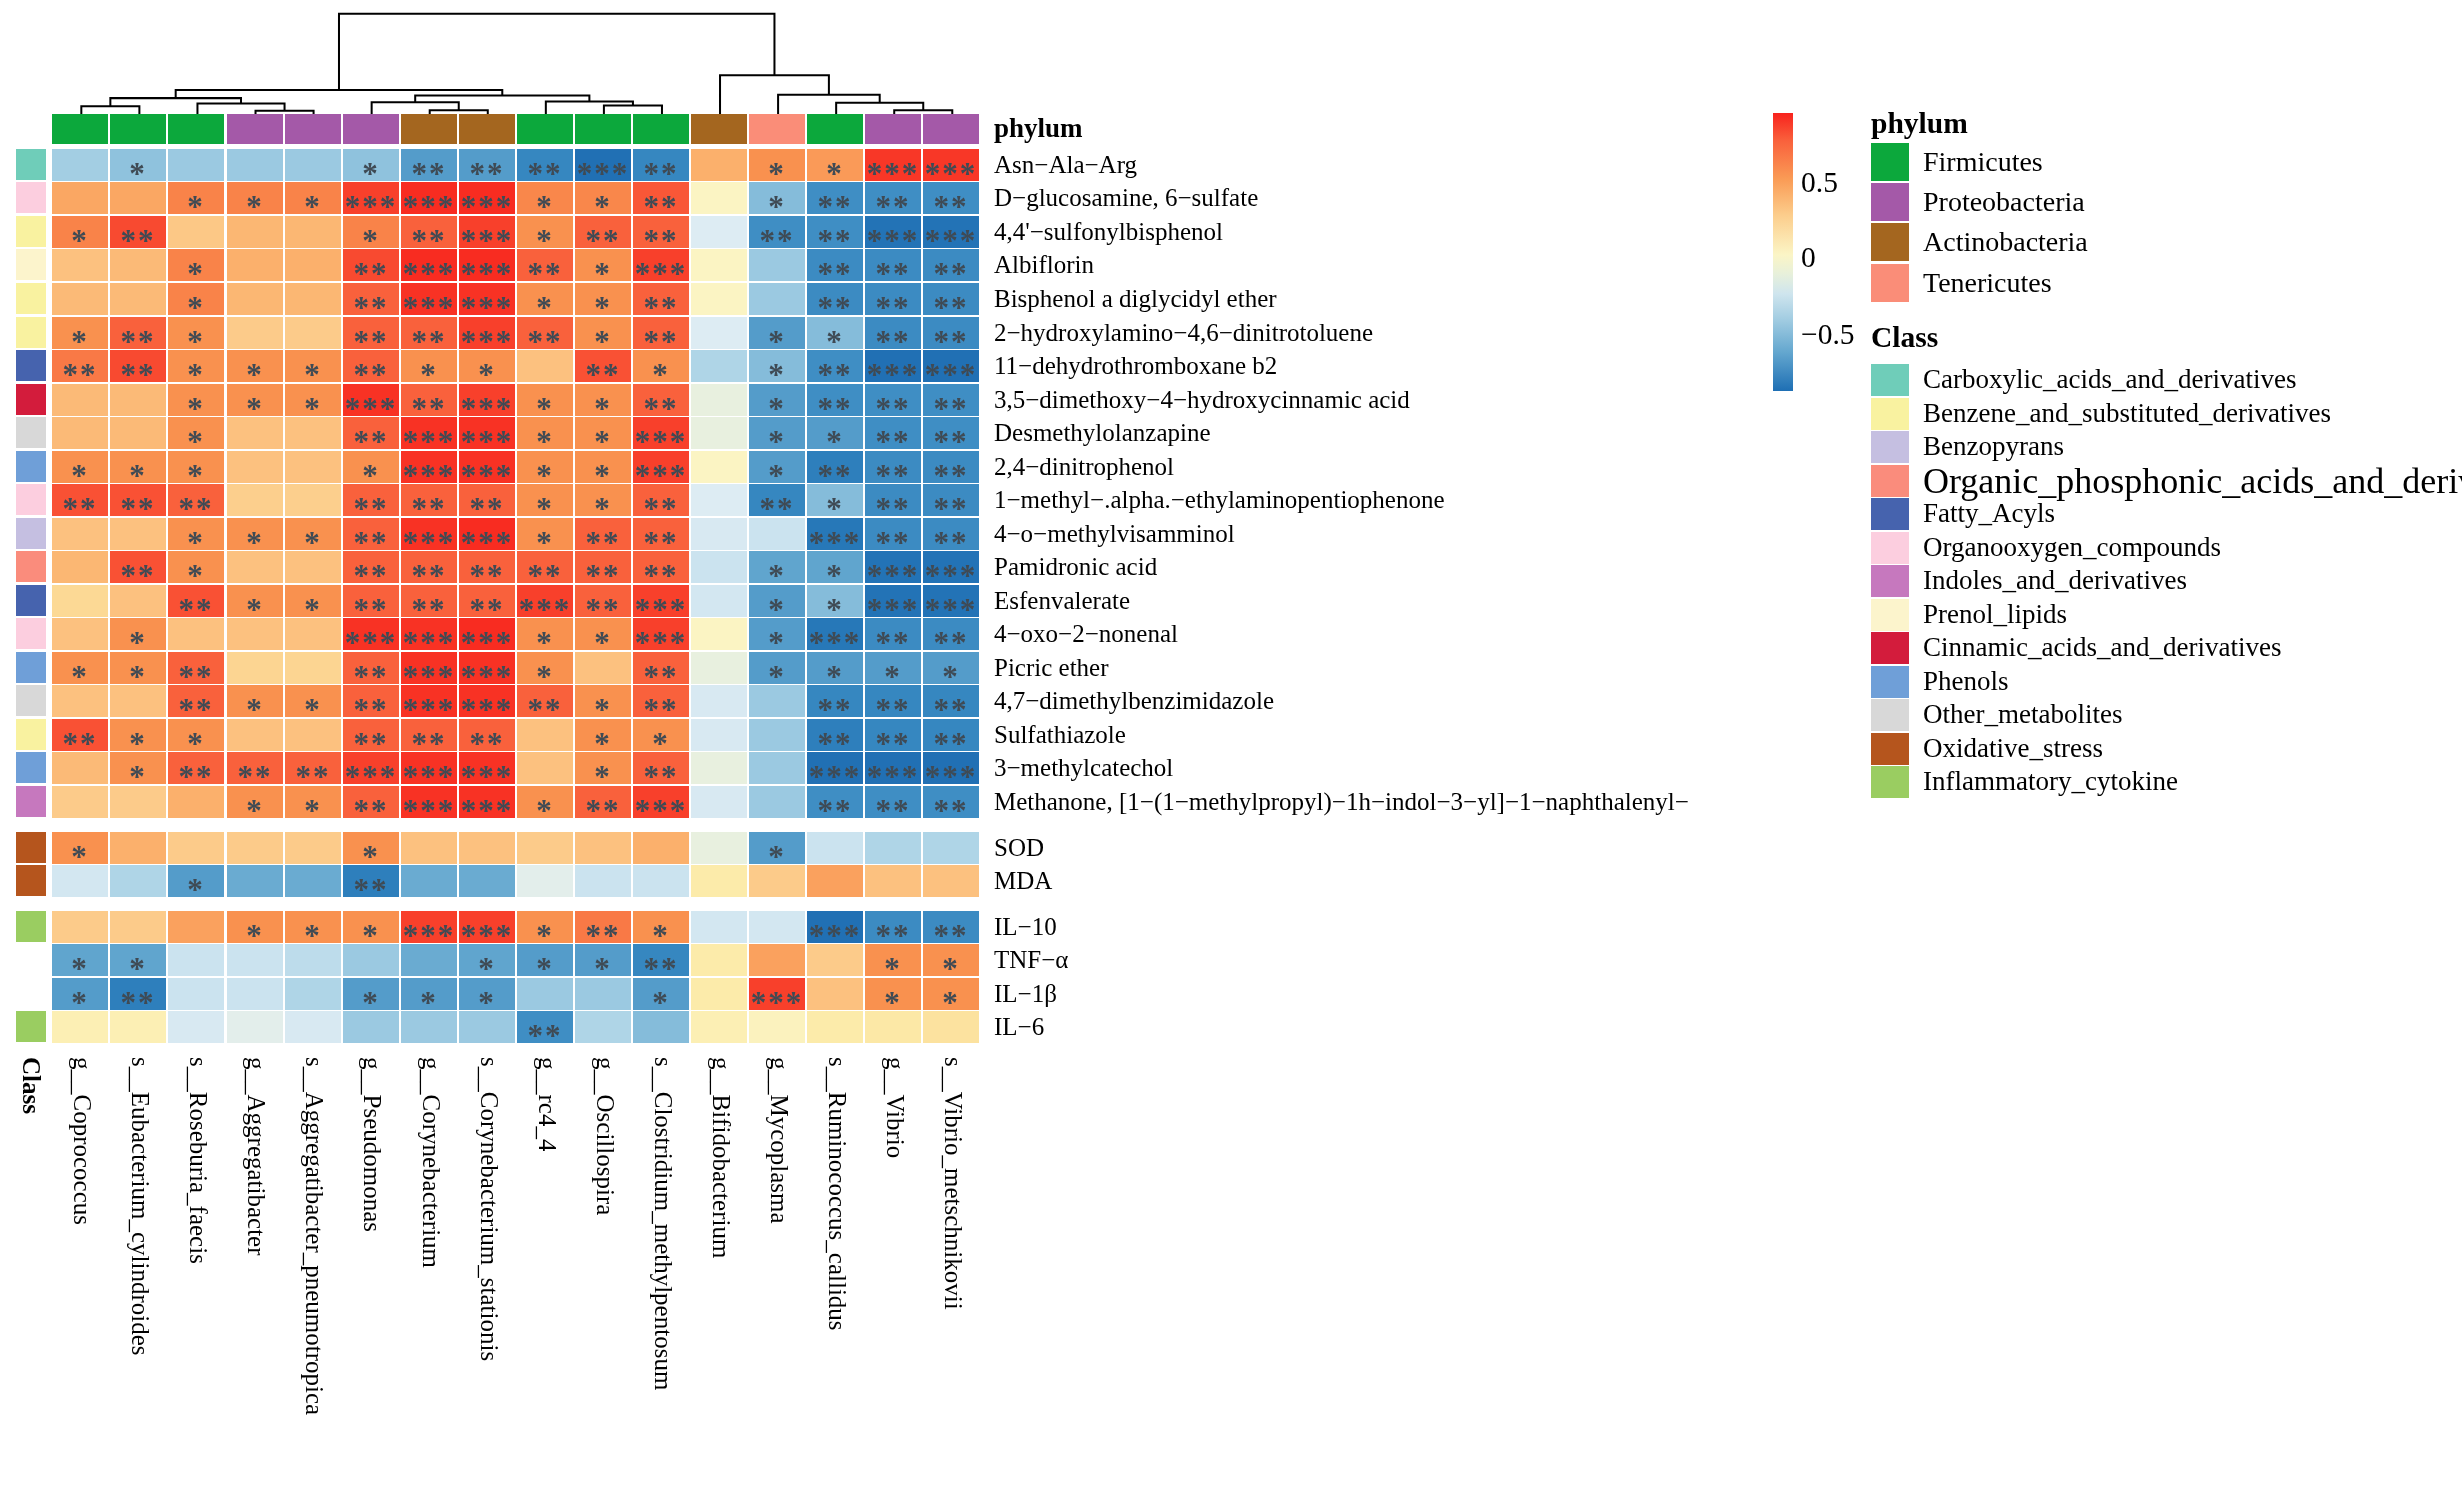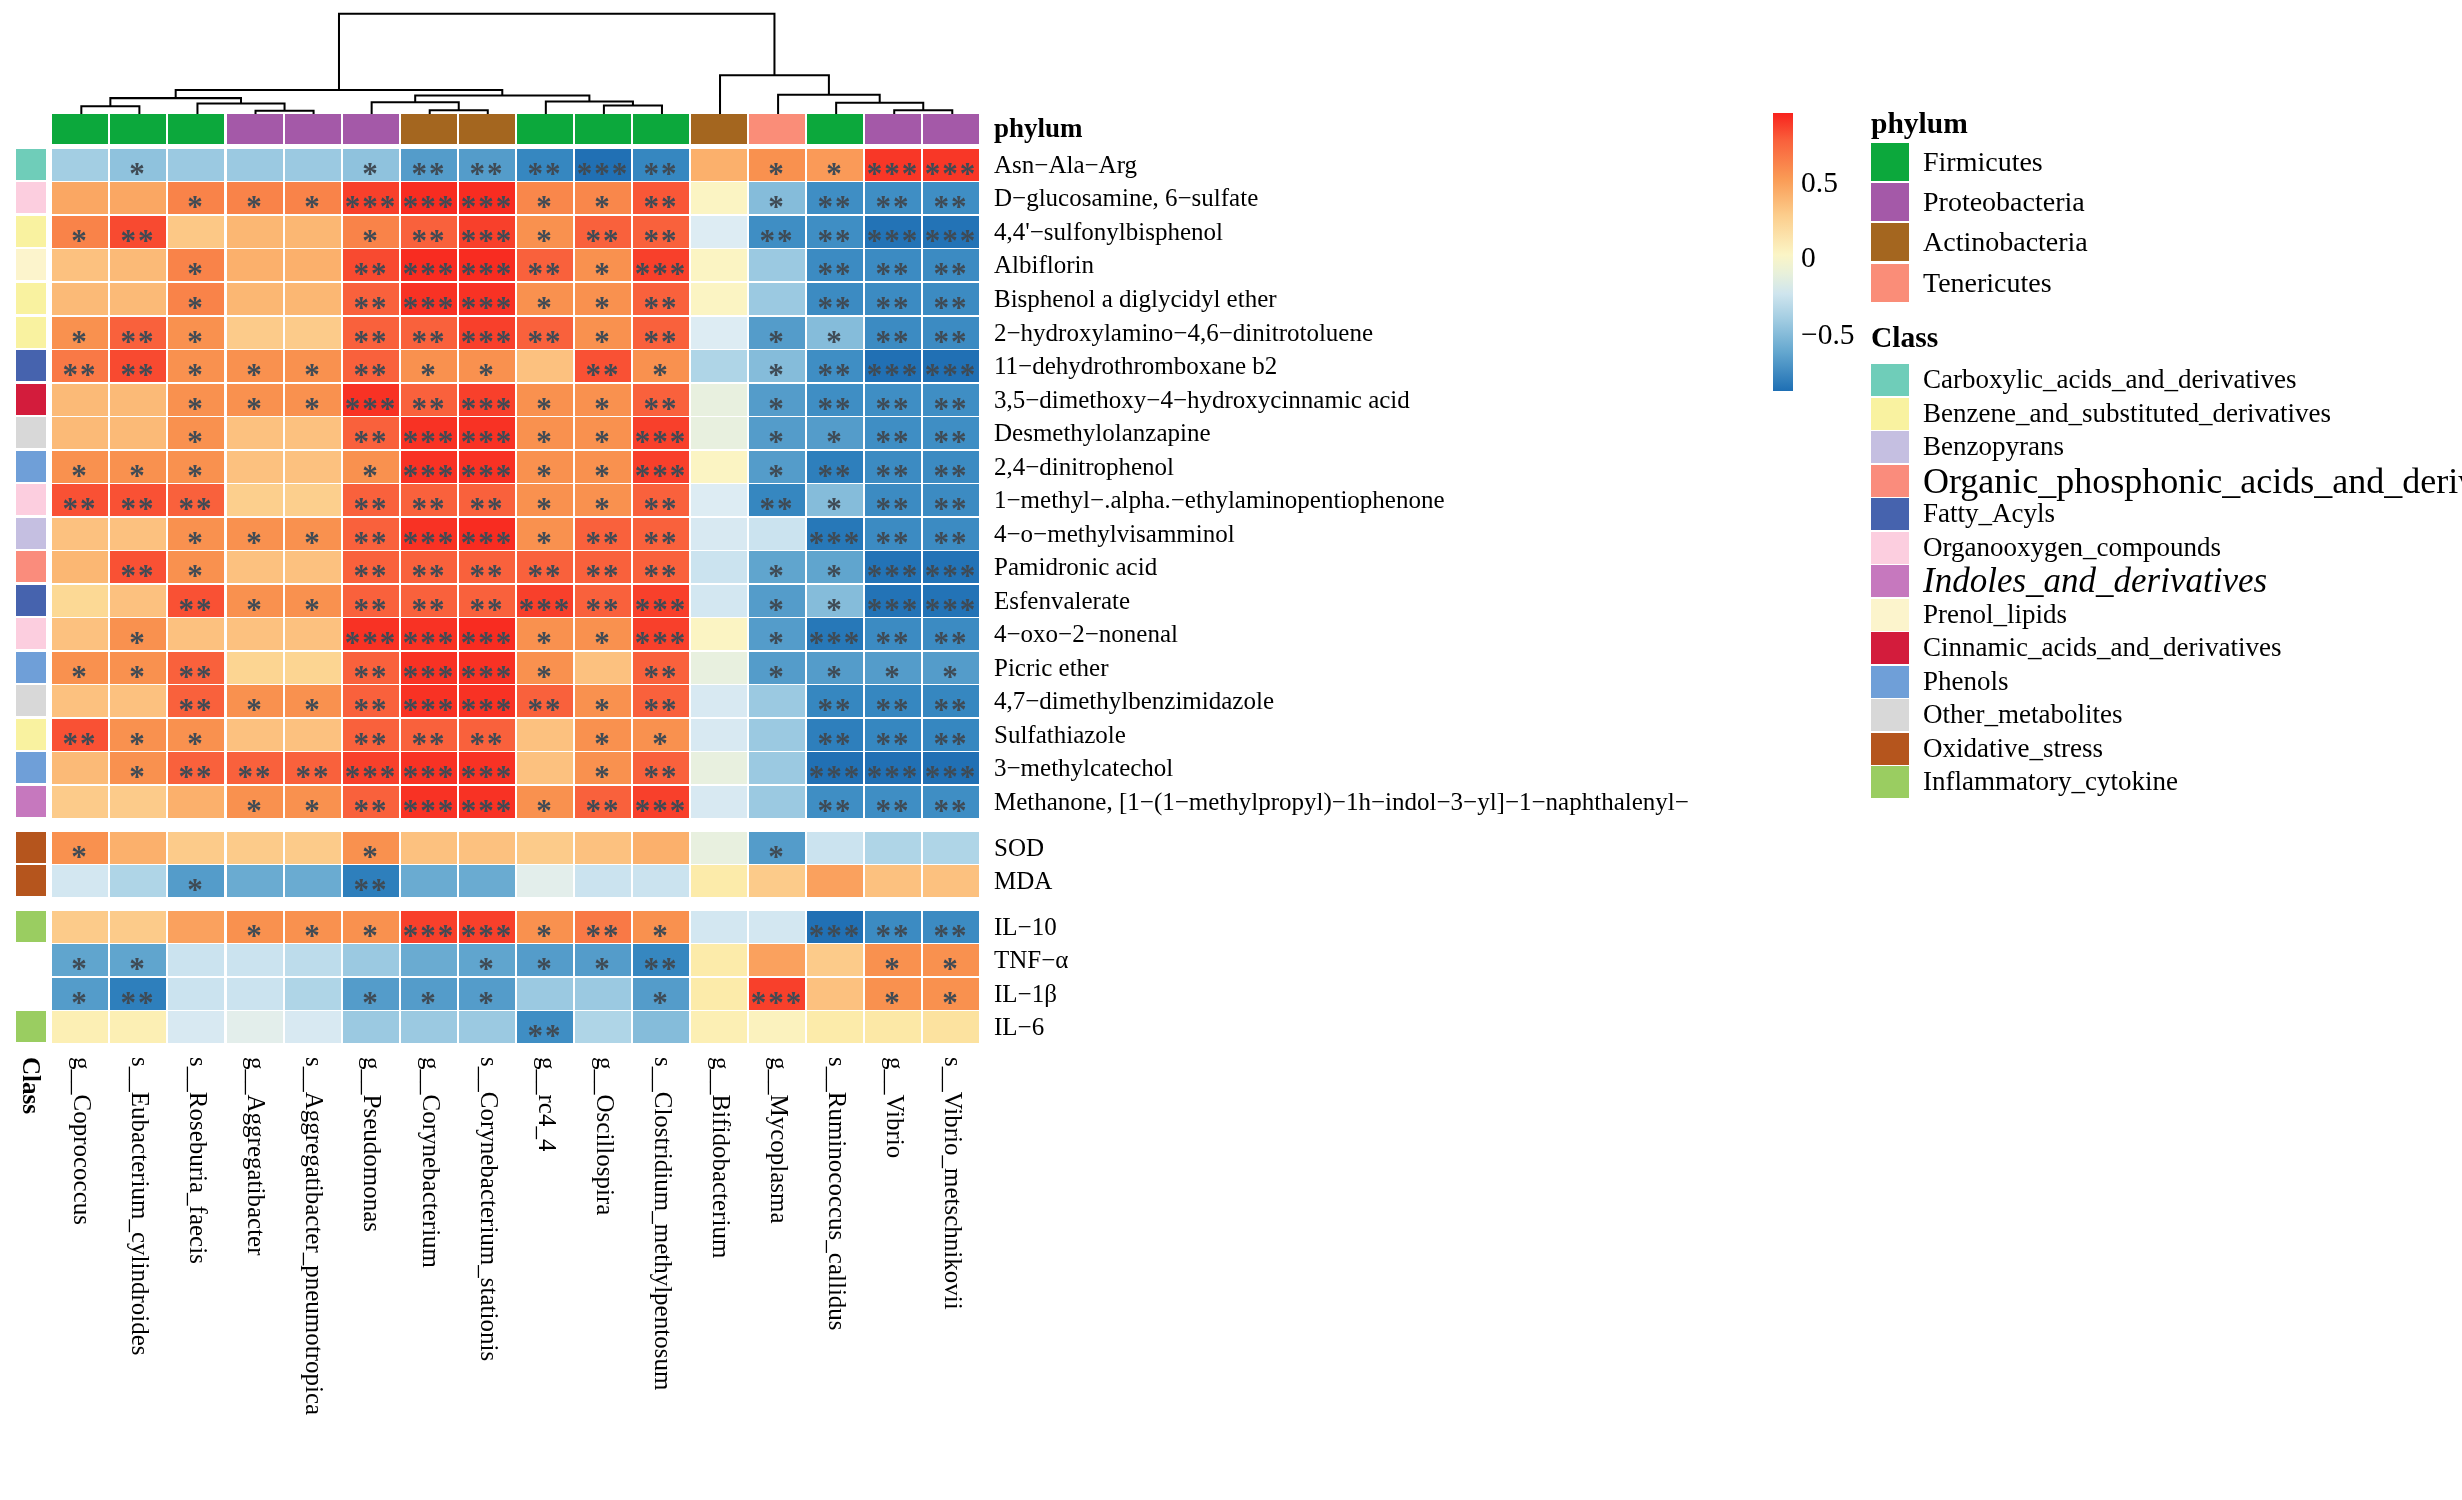--- a/index.html
+++ b/index.html
@@ -1108,21 +1108,21 @@
       <div class="legend-label" style="left: 1923px; top: 398px; height: 31.5px; font-size: 27px;">Benzene_and_substituted_derivatives</div>
       <div class="abs" style="left: 1871px; top: 431px; width: 38px; height: 31.5px; background: rgb(197, 191, 225);"></div>
       <div class="legend-label" style="left: 1923px; top: 431px; height: 31.5px; font-size: 27px;">Benzopyrans</div>
       <div class="abs" style="left: 1871px; top: 465px; width: 38px; height: 31.5px; background: rgb(250, 140, 124);"></div>
       <div class="legend-label" style="left: 1923px; top: 465px; height: 31.5px; font-size: 36px;">Organic_phosphonic_acids_and_derivatives</div>
       <div class="abs" style="left: 1871px; top: 498px; width: 38px; height: 31.5px; background: rgb(70, 99, 174);"></div>
       <div class="legend-label" style="left: 1923px; top: 498px; height: 31.5px; font-size: 27px;">Fatty_Acyls</div>
       <div class="abs" style="left: 1871px; top: 532px; width: 38px; height: 31.5px; background: rgb(252, 206, 223);"></div>
       <div class="legend-label" style="left: 1923px; top: 532px; height: 31.5px; font-size: 27px;">Organooxygen_compounds</div>
       <div class="abs" style="left: 1871px; top: 565px; width: 38px; height: 31.5px; background: rgb(198, 120, 190);"></div>
-      <div class="legend-label" style="left: 1923px; top: 565px; height: 31.5px; font-size: 35px; font-style: italic;">Indoles_and_derivatives</div>
+      <div class="legend-label" style="left: 1923px; top: 565px; height: 31.5px; font-size: 27px;">Indoles_and_derivatives</div>
       <div class="abs" style="left: 1871px; top: 599px; width: 38px; height: 31.5px; background: rgb(252, 244, 204);"></div>
       <div class="legend-label" style="left: 1923px; top: 599px; height: 31.5px; font-size: 27px;">Prenol_lipids</div>
       <div class="abs" style="left: 1871px; top: 632px; width: 38px; height: 31.5px; background: rgb(211, 28, 60);"></div>
       <div class="legend-label" style="left: 1923px; top: 632px; height: 31.5px; font-size: 27px;">Cinnamic_acids_and_derivatives</div>
       <div class="abs" style="left: 1871px; top: 666px; width: 38px; height: 31.5px; background: rgb(111, 159, 216);"></div>
       <div class="legend-label" style="left: 1923px; top: 666px; height: 31.5px; font-size: 27px;">Phenols</div>
       <div class="abs" style="left: 1871px; top: 699px; width: 38px; height: 31.5px; background: rgb(216, 216, 216);"></div>
       <div class="legend-label" style="left: 1923px; top: 699px; height: 31.5px; font-size: 27px;">Other_metabolites</div>
       <div class="abs" style="left: 1871px; top: 733px; width: 38px; height: 31.5px; background: rgb(181, 85, 29);"></div>
       <div class="legend-label" style="left: 1923px; top: 733px; height: 31.5px; font-size: 27px;">Oxidative_stress</div>

